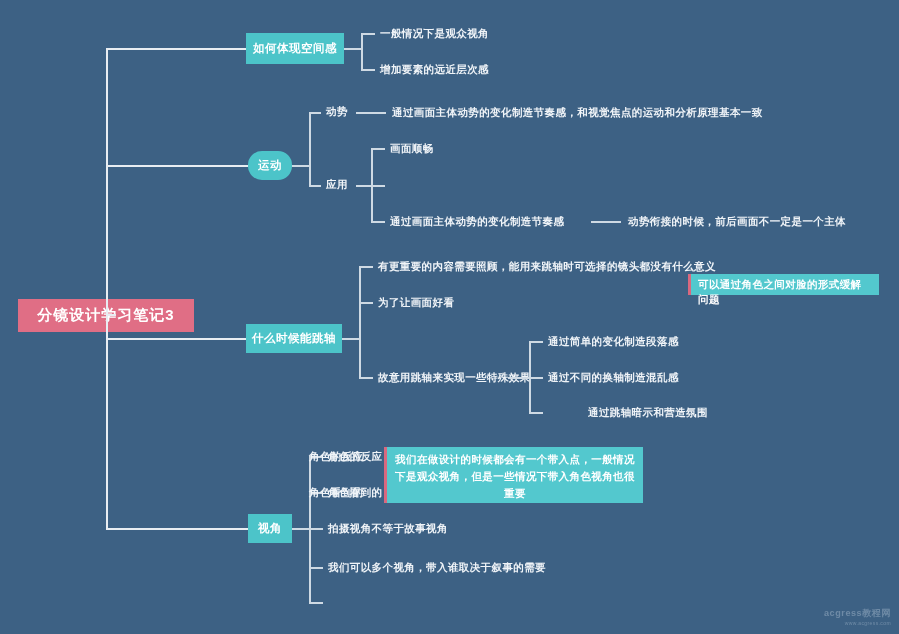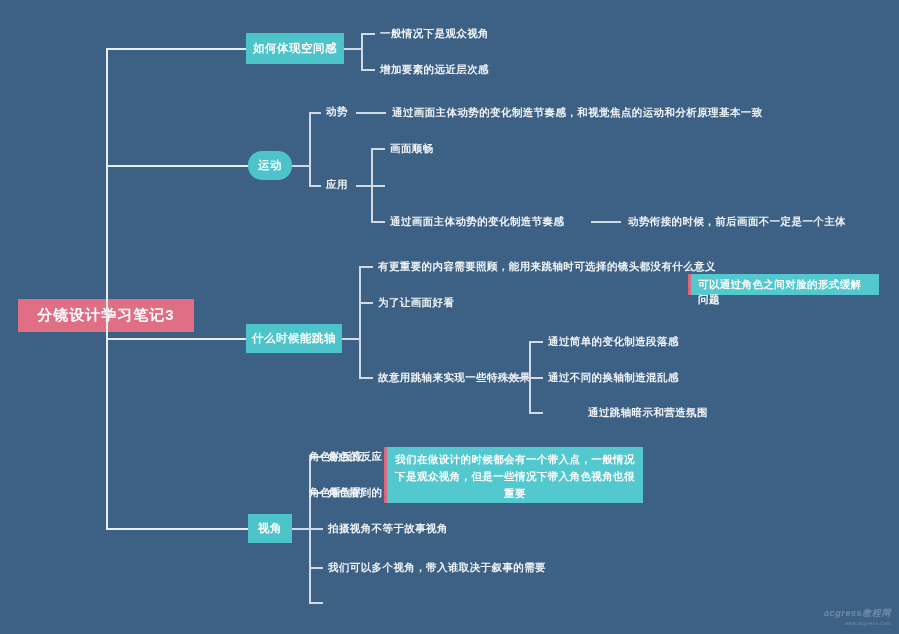--- a/index.html
+++ b/index.html
@@ -96,21 +96,20 @@
   .watermark {
     position: absolute;
     right: 8px;
     bottom: 6px;
     color: rgba(226,236,244,0.30);
     font-size: 9px;
     font-weight: bold;
     letter-spacing: .6px;
     text-align: right;
     line-height: 10px;
-    font-style: italic;
   }
   .watermark .sub {
     font-size: 5px;
     font-weight: normal;
     letter-spacing: .4px;
     display: block;
   }
 </style>
 </head>
 <body>

